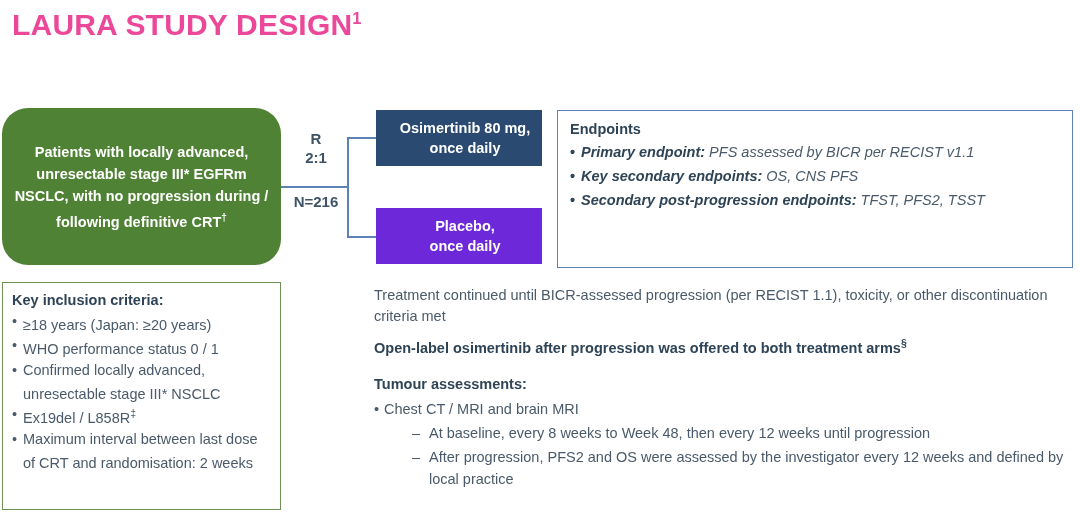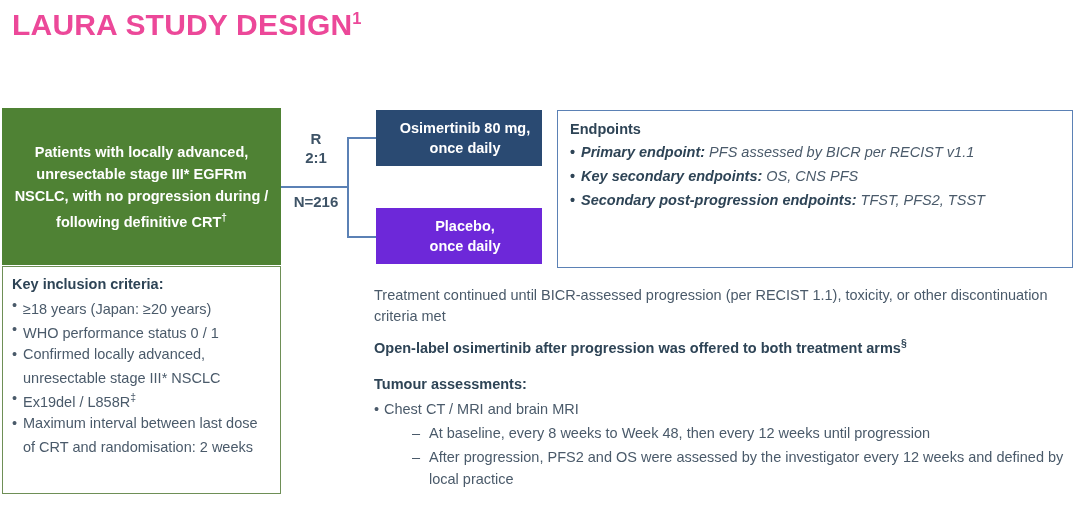--- a/index.html
+++ b/index.html
@@ -34,36 +34,37 @@
   #pop-box {
     position: absolute;
     left: 2px;
     top: 108px;
     width: 279px;
     height: 157px;
     background: #4F8234;
     display: flex;
     align-items: center;
     justify-content: center;
+    border-radius: 26px;
   }
   #pop-text {
     color: #ffffff;
     font-weight: bold;
     font-size: 14.5px;
     line-height: 22px;
     text-align: center;
     padding: 0 8px;
   }
   #pop-text sup { font-size: 0.7em; vertical-align: super; }
 
   
   #incl-box {
     position: absolute;
     left: 2px;
-    top: 266px;
+    top: 282px;
     width: 279px;
     height: 228px;
     background: #ffffff;
     border: 1.5px solid #6E8F56;
     padding: 7px 8px 4px 9px;
   }
   #incl-title {
     font-weight: bold;
     font-size: 14.5px;
     color: #2E4456;

